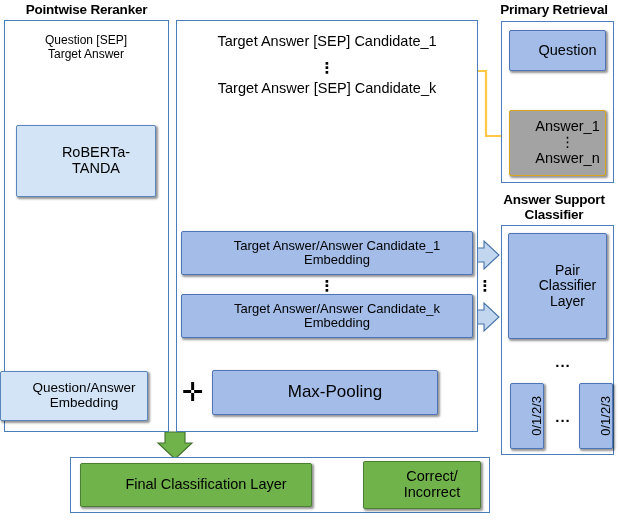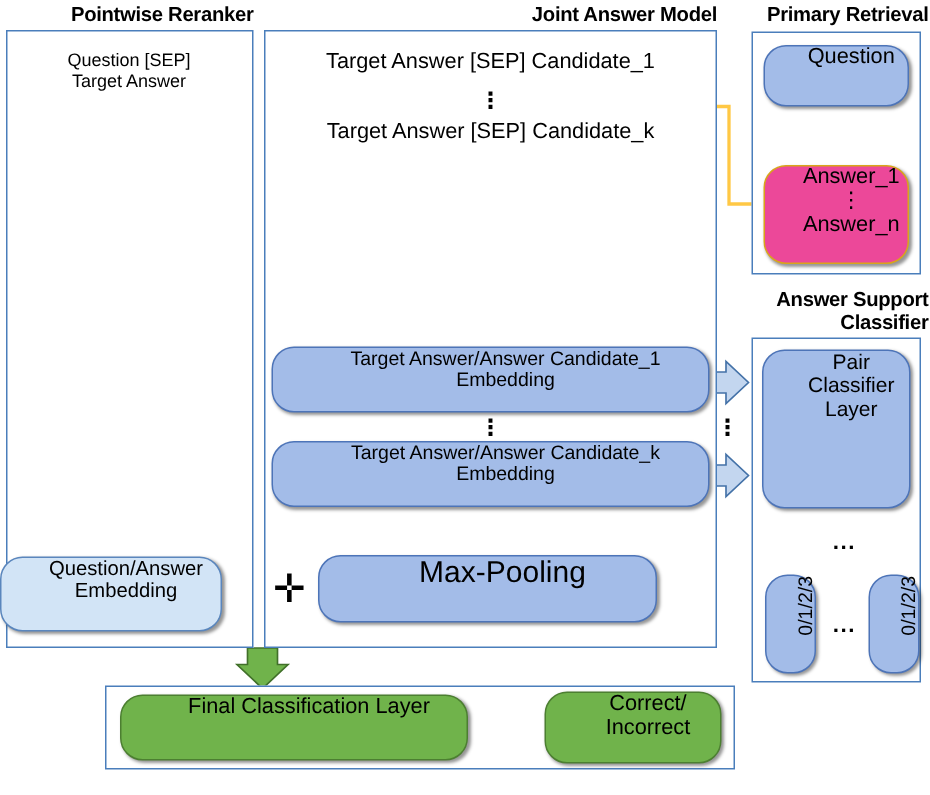--- a/index.html
+++ b/index.html
@@ -6,46 +6,46 @@
   body{
     width:620px;height:530px;position:relative;overflow:hidden;
     font-family:"Liberation Sans","DejaVu Sans",sans-serif;
     color:#000;
   }
   #stage{position:absolute;left:0;top:0;width:620px;height:530px;}
 
   
   .panel{position:absolute;border:1.5px solid #4a7ebb;background:#ffffff;box-sizing:border-box;}
   .panel-title{
-    position:absolute;font-weight:bold;font-size:13.5px;text-align:right;
+    position:absolute;font-weight:bold;font-size:13.5px;text-align:center;
     letter-spacing:-0.2px;white-space:pre-line;line-height:1.12;
   }
 
   
   .node{
     position:absolute;box-sizing:border-box;display:flex;
-    align-items:flex-start;justify-content:center;text-align:center;
-    border-radius:15px;line-height:1.1;padding-left:20px;
+    align-items:center;justify-content:center;text-align:center;
+    border-radius:2px;line-height:1.1;padding-left:20px;
   }
   .node span{display:block;white-space:pre-line;}
 
   .blue{
     background:#a3bce8;
     border:1.4px solid #4d74b8;
     box-shadow:1.5px 1.5px 2.2px rgba(0,0,0,0.42);
     color:#000;
   }
   .lightblue{
     background:#d2e4f6;
     border:1.4px solid #5a86bd;
     box-shadow:1.5px 1.5px 2.2px rgba(0,0,0,0.42);
     color:#000;
   }
   .yellow{
-    background:#ec4899;
+    background:#a3a3a3;
     border:1.4px solid #d8a51b;
     box-shadow:1.5px 1.5px 2.2px rgba(0,0,0,0.42);
     color:#000;
   }
   .green{
     background:#70b34b;
     border:1.4px solid #4c7f31;
     box-shadow:1.5px 1.5px 2.2px rgba(0,0,0,0.42);
     color:#000;
   }
@@ -124,27 +124,30 @@
       <path d="M345,71 L356,66 L356,76 Z" fill="#ffc845" stroke="#ffc845" stroke-width="1"></path>
     </g>
   </svg>
 
   <div class="panel-title" style="left:4px;top:2px;width:165px;">Pointwise Reranker</div>
   <div class="panel" style="left:4px;top:20px;width:165px;height:412px;"></div>
 
   <div class="txt" style="left:10px;top:33px;width:152px;font-size:12px;">Question [SEP]
 Target Answer</div>
 
+  <div class="node lightblue" style="left:16px;top:125px;width:140px;height:72px;font-size:14.5px;">
+    <span>RoBERTa-
+TANDA</span>
+  </div>
 
   <div class="node lightblue" style="left:0;top:371px;width:148px;height:50px;font-size:13.5px;">
     <span>Question/Answer
 Embedding</span>
   </div>
 
-  <div class="panel-title" style="left:176px;top:2px;width:302px;">Joint Answer Model</div>
   <div class="panel" style="left:176px;top:20px;width:302px;height:412px;"></div>
 
   <div class="txt" style="left:180px;top:33px;width:294px;font-size:14.5px;">Target Answer [SEP] Candidate_1</div>
   <div class="txt" style="left:180px;top:59px;width:294px;font-size:15px;font-weight:bold;">⋮</div>
   <div class="txt" style="left:180px;top:80px;width:294px;font-size:14.5px;">Target Answer [SEP] Candidate_k</div>
 
 
   <div class="node blue" style="left:181px;top:231px;width:292px;height:44px;font-size:13px;">
     <span>Target Answer/Answer Candidate_1
 Embedding</span>
@@ -152,21 +155,21 @@
 
   <div class="txt" style="left:181px;top:277px;width:292px;font-size:15px;font-weight:bold;">⋮</div>
 
   <div class="node blue" style="left:181px;top:294px;width:292px;height:44px;font-size:13px;">
     <span>Target Answer/Answer Candidate_k
 Embedding</span>
   </div>
 
   <div class="plus" style="left:182px;top:379px;">✛</div>
 
-  <div class="node blue" style="left:212px;top:370px;width:226px;height:45px;font-size:20px;">
+  <div class="node blue" style="left:212px;top:370px;width:226px;height:45px;font-size:17px;">
     <span>Max-Pooling</span>
   </div>
 
   <div class="panel-title" style="left:489px;top:2px;width:130px;">Primary Retrieval</div>
   <div class="panel" style="left:501px;top:21px;width:113px;height:162px;"></div>
 
   <div class="node blue" style="left:509px;top:30px;width:97px;height:41px;font-size:14.5px;">
     <span>Question</span>
   </div>
 

